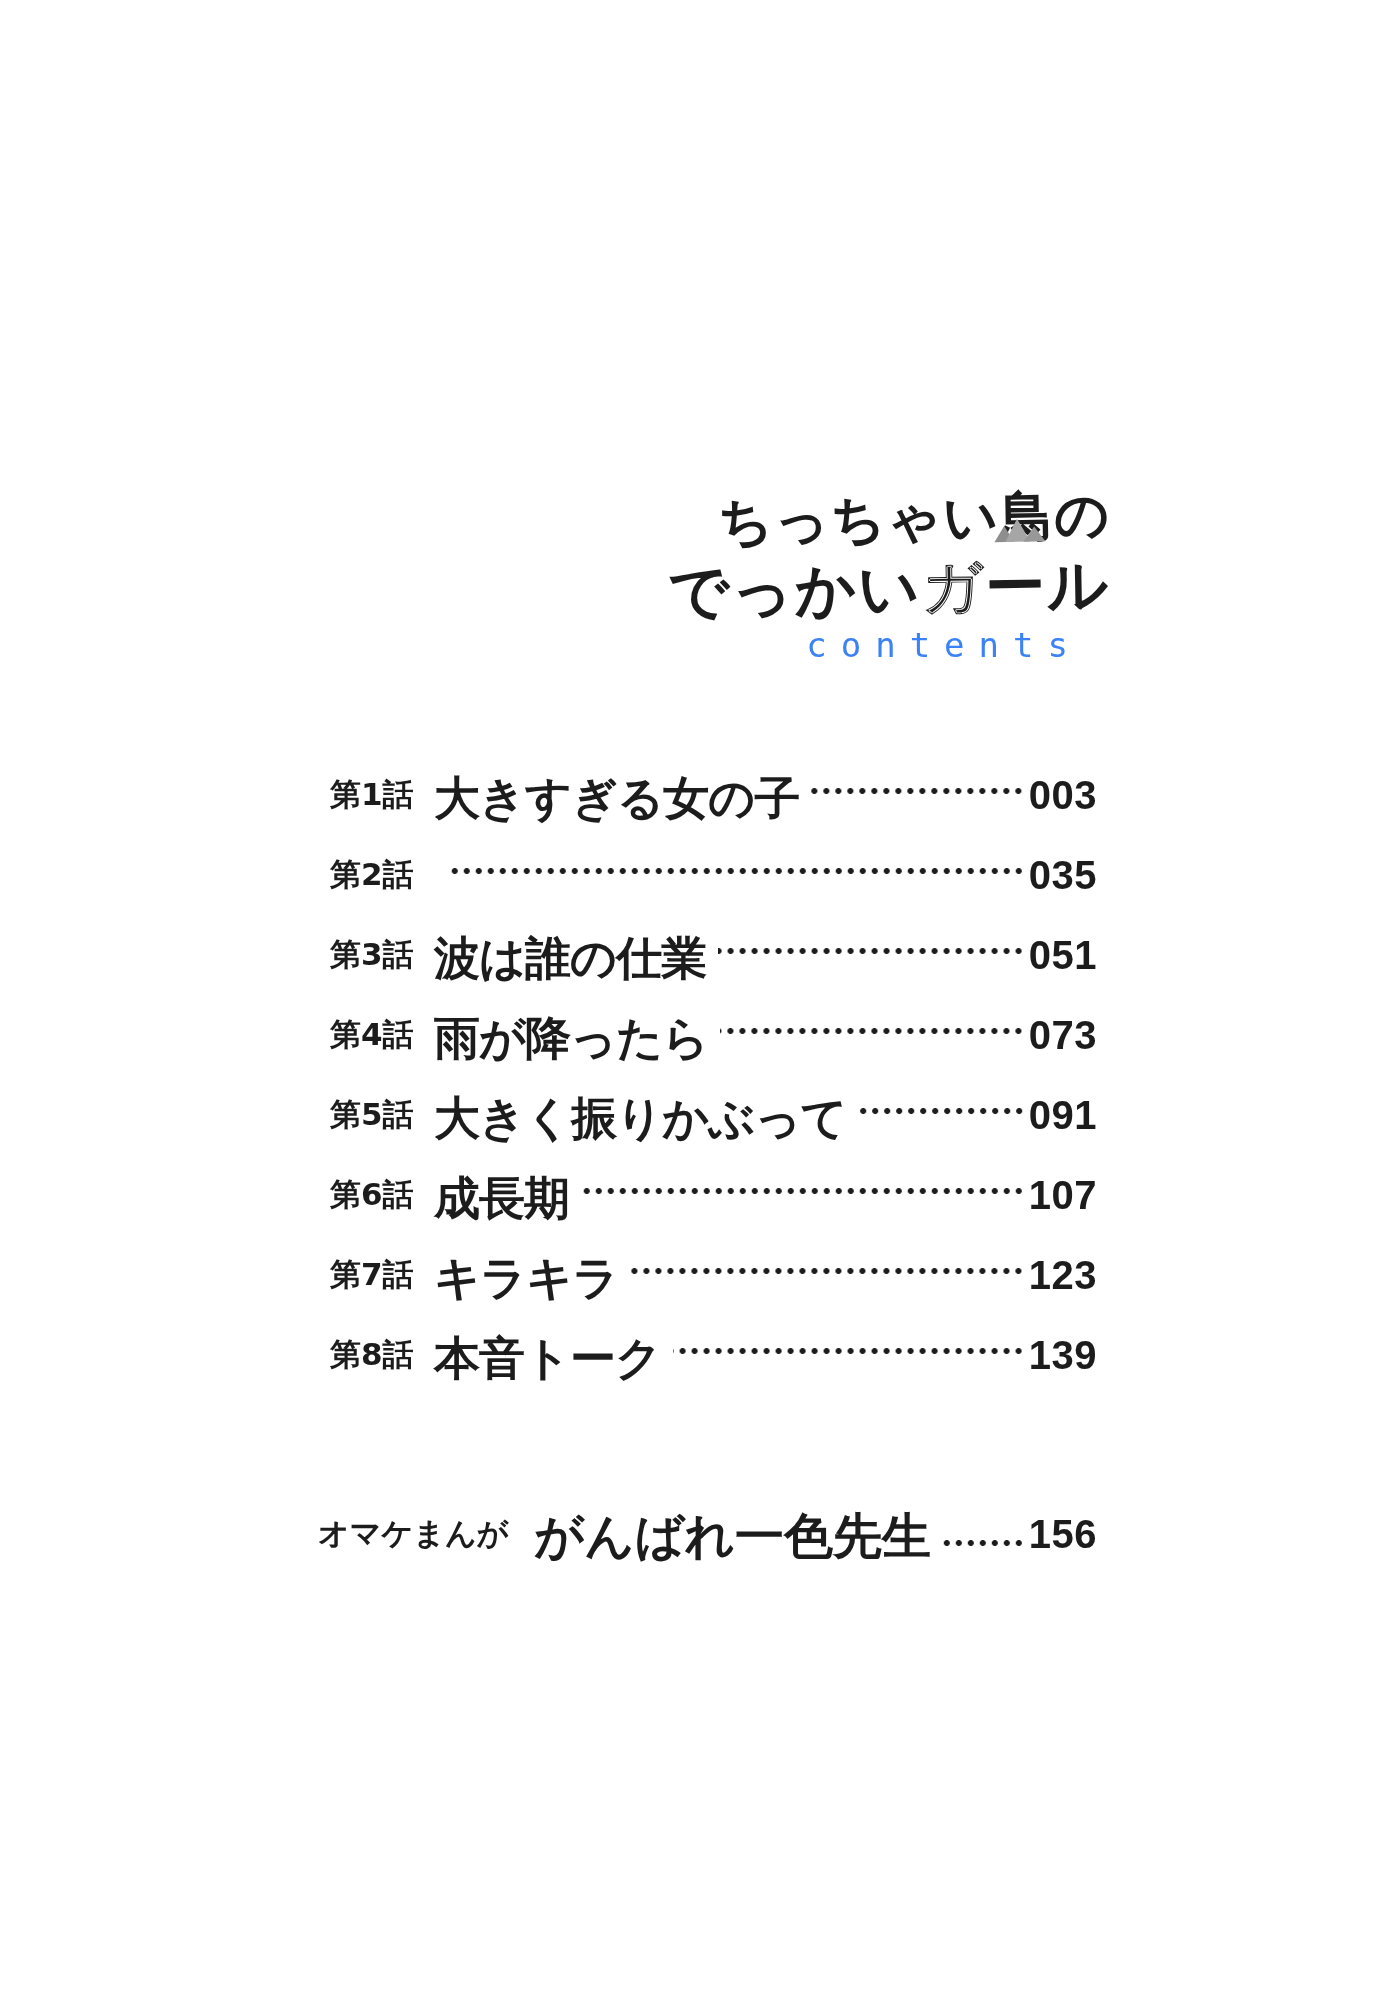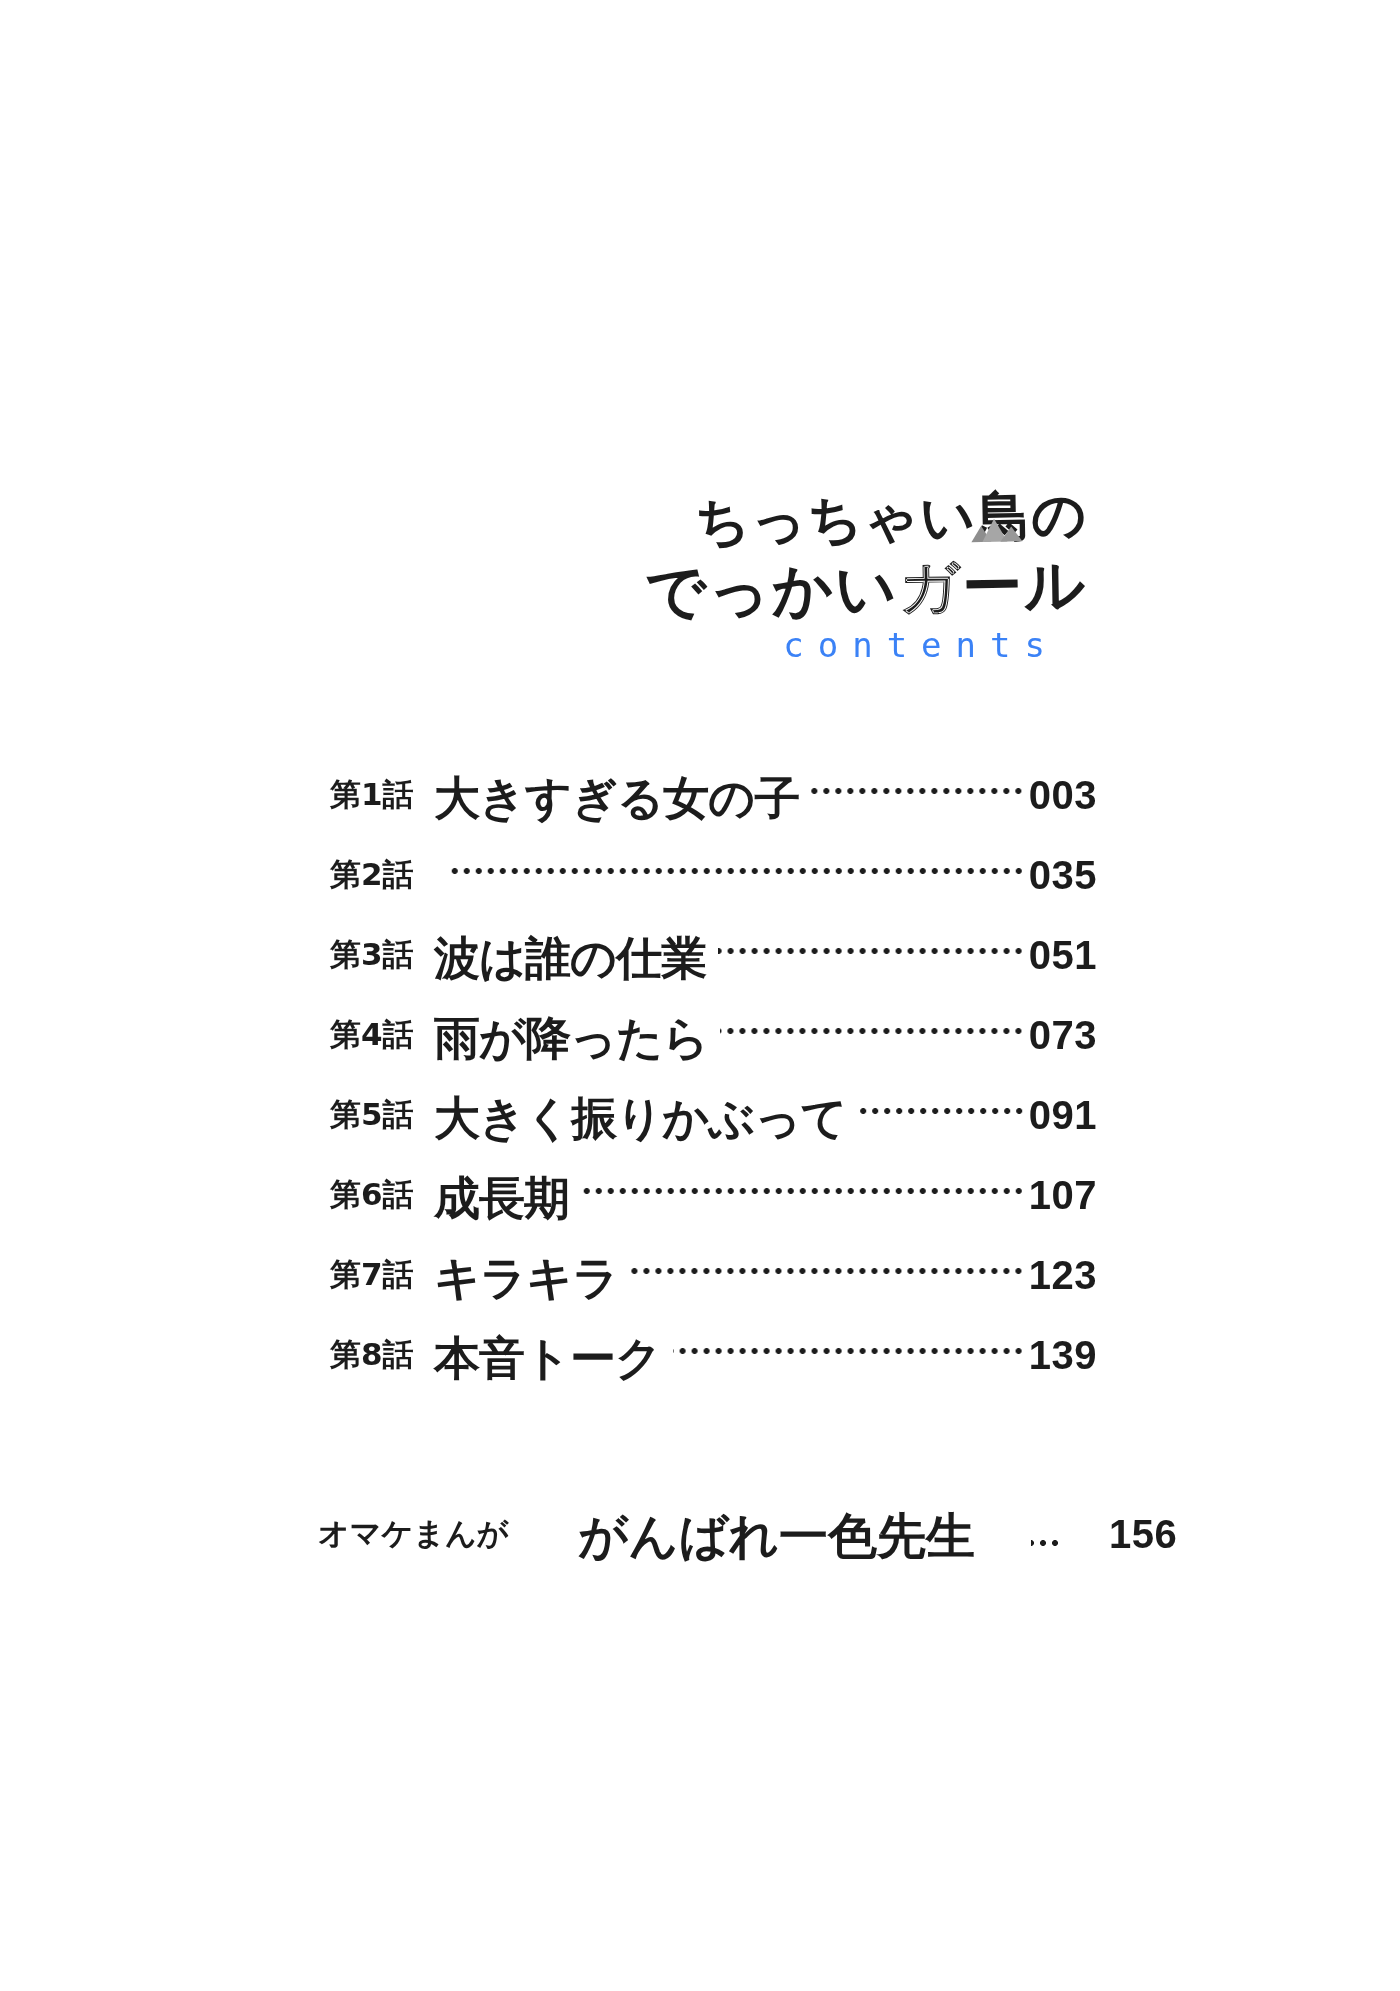--- a/index.html
+++ b/index.html
@@ -12,21 +12,21 @@
     background: #ffffff;
     overflow: hidden;
     font-family: "DejaVu Sans", "Liberation Sans", sans-serif;
     color: #1c1c1c;
   }
 
   
   .logo {
     position: absolute;
     top: 492px;
-    right: 313px;
+    right: 290px;
     text-align: right;
     line-height: 1;
     white-space: nowrap;
   }
   .logo-line1 {
     font-size: 54px;
     font-weight: bold;
     letter-spacing: 1px;
     transform: rotate(-1deg);
   }
@@ -105,21 +105,20 @@
   }
 
   
   .bonus-row {
     display: flex;
     align-items: flex-end;
     white-space: nowrap;
     margin-top: 78px;
     margin-left: -12px;
     height: 86px;
-    gap: 44px;
   }
   .bonus-label {
     font-size: 31px;
     font-weight: 600;
     padding-bottom: 7px;
     margin-right: 26px;
   }
   .bonus-title {
     font-size: 49px;
     font-weight: 600;

